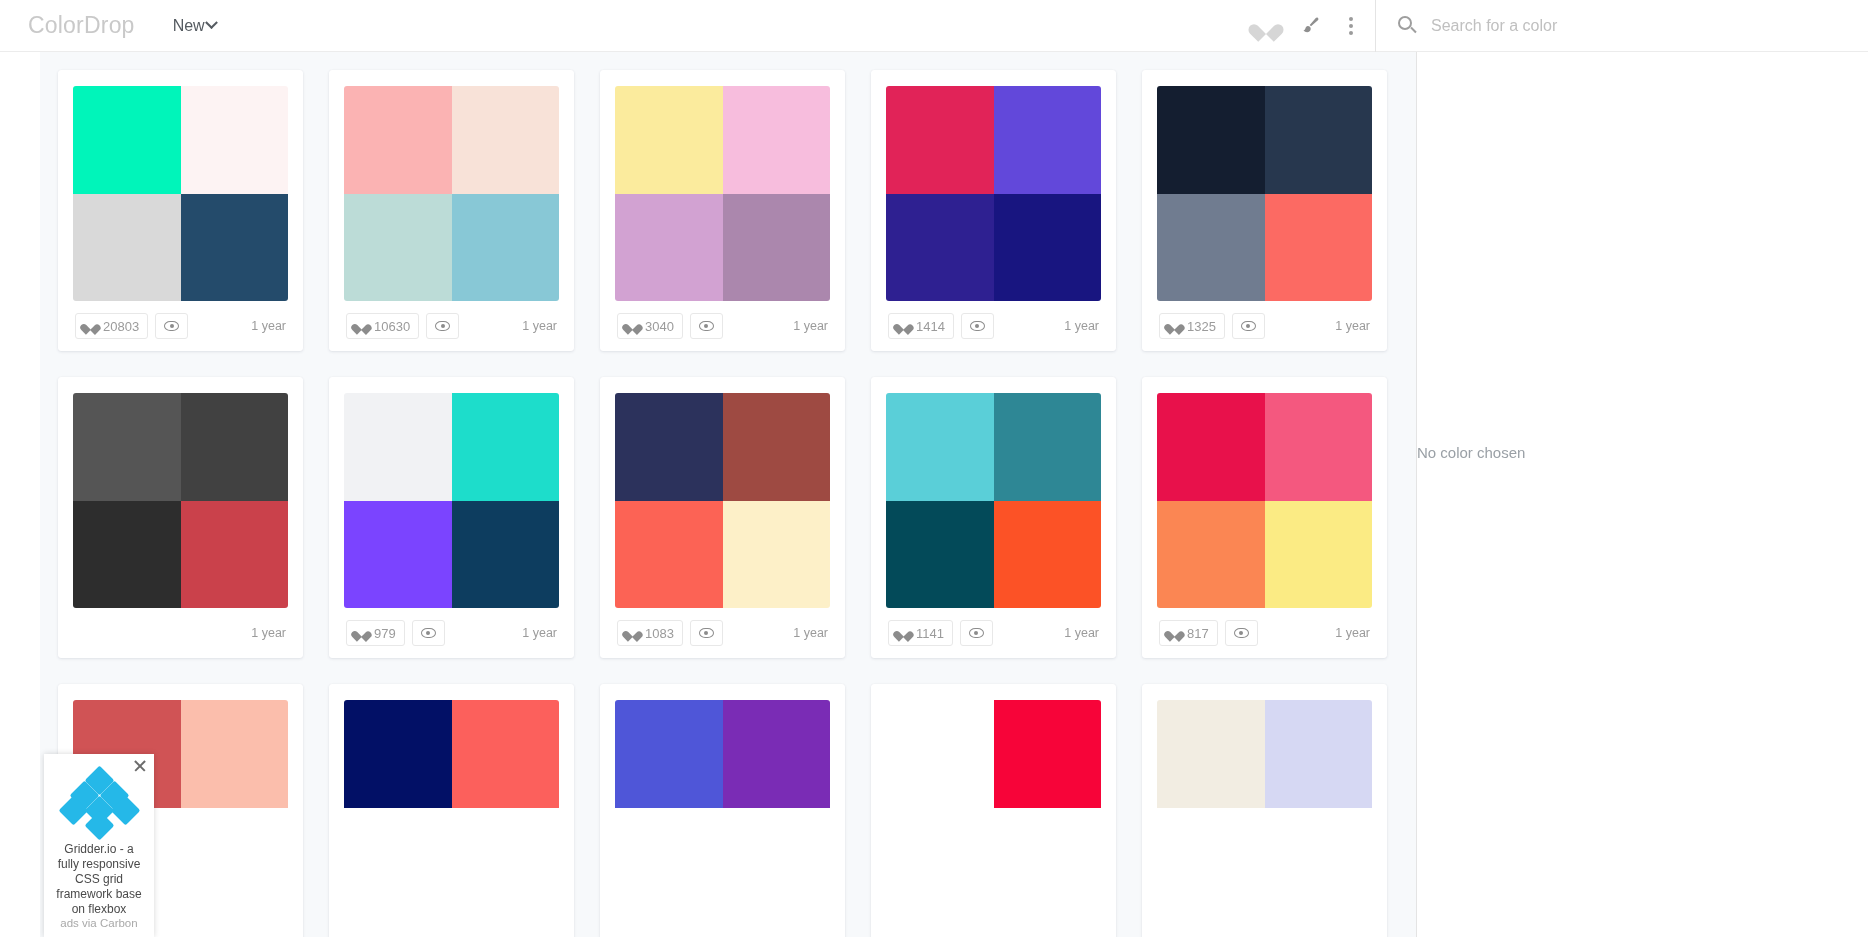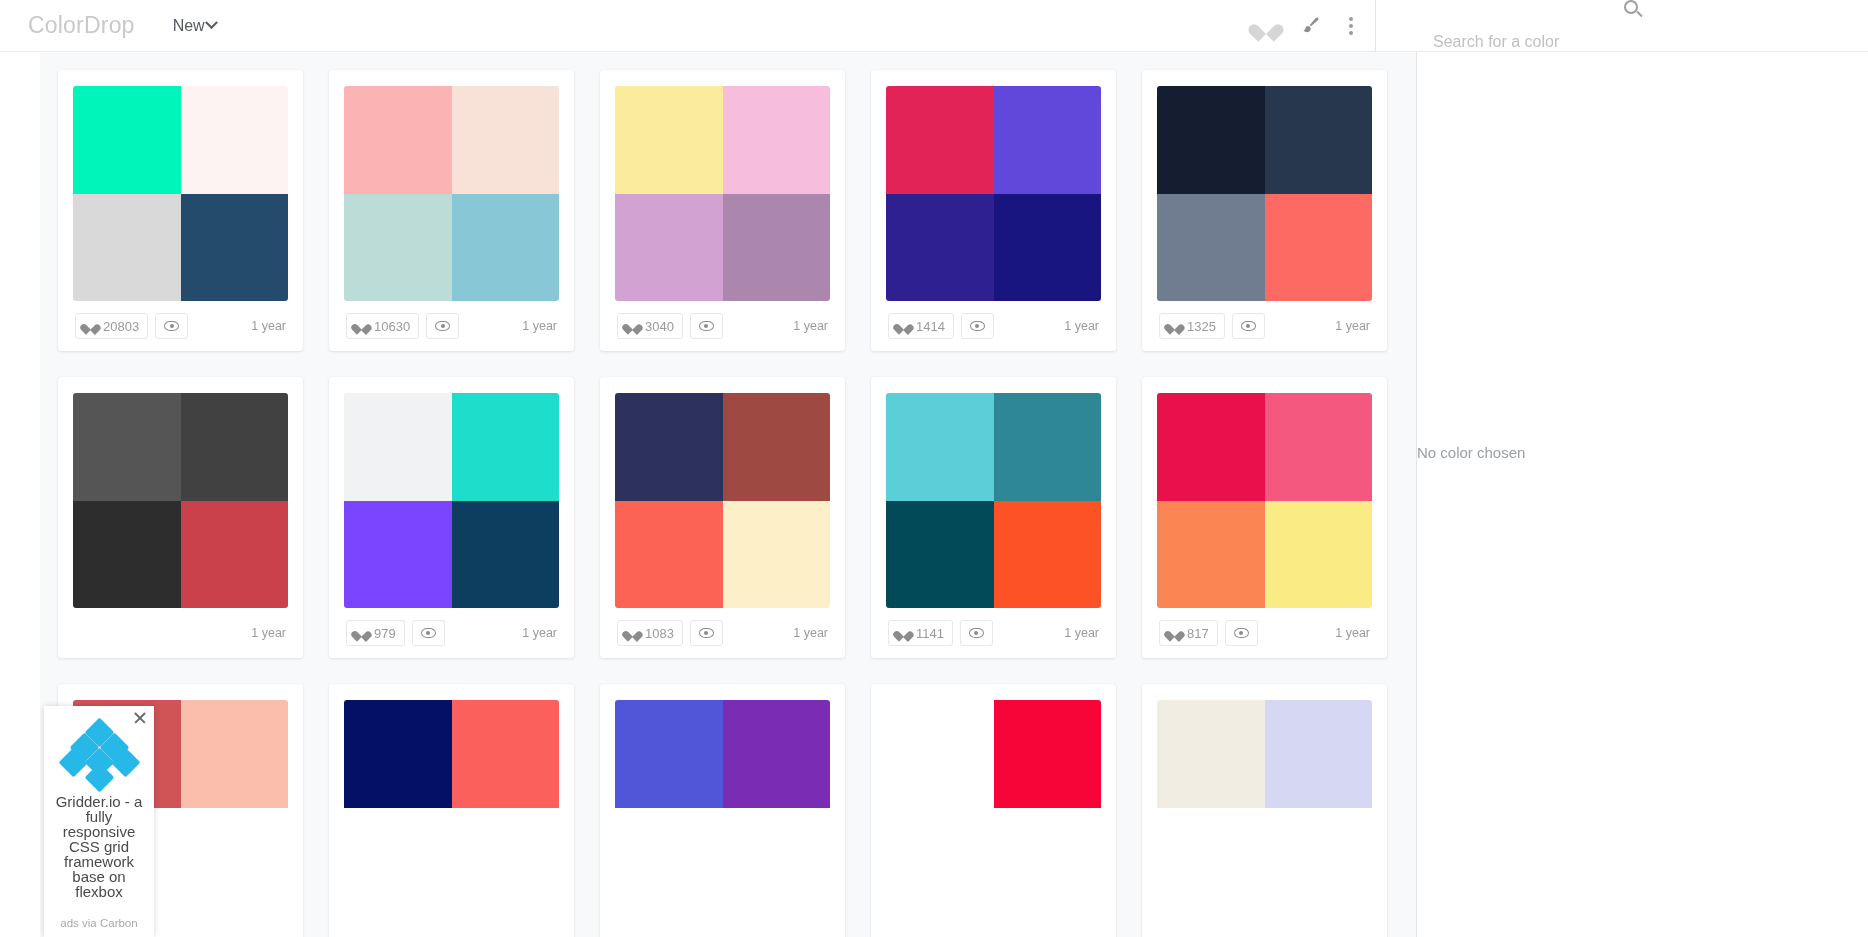--- a/index.html
+++ b/index.html
@@ -80,21 +80,20 @@
     background: #e4e4e4;
   }
 
   .search-area {
     width: 492px;
     display: flex;
     align-items: center;
     gap: 14px;
     padding-left: 22px;
     height: 52px;
-    flex-direction: column;
   }
   .search-glyph { position: relative; width: 19px; height: 19px; flex: none; }
   .search-glyph i {
     position: absolute; left: 0; top: 0;
     width: 14px; height: 14px;
     border: 2px solid #9e9e9e;
     border-radius: 50%;
   }
   .search-glyph b {
     position: absolute; left: 12px; top: 13px;
@@ -239,24 +238,24 @@
   }
   .d1 { left: 26px; top: 0; }
   .d2 { left: 11px; top: 15px; }
   .d3 { left: 41px; top: 15px; }
   .d4 { left: 26px; top: 30px; }
   .d5 { left: 0px;  top: 30px; }
   .d6 { left: 52px; top: 30px; }
   .d7 { left: 26px; top: 45px; }
 
   .ad-text {
-    font-size: 15px;
+    font-size: 12px;
     line-height: 15px;
     color: #4a4a4a;
-    margin-bottom: 18px;
+    margin-bottom: 0;
   }
   .ad-via { font-size: 11.5px; color: #a9a9a9; }
 </style>
 </head>
 <body>
 
 <div class="app">
 
   <div class="header">
     <div class="brand">ColorDrop</div>

